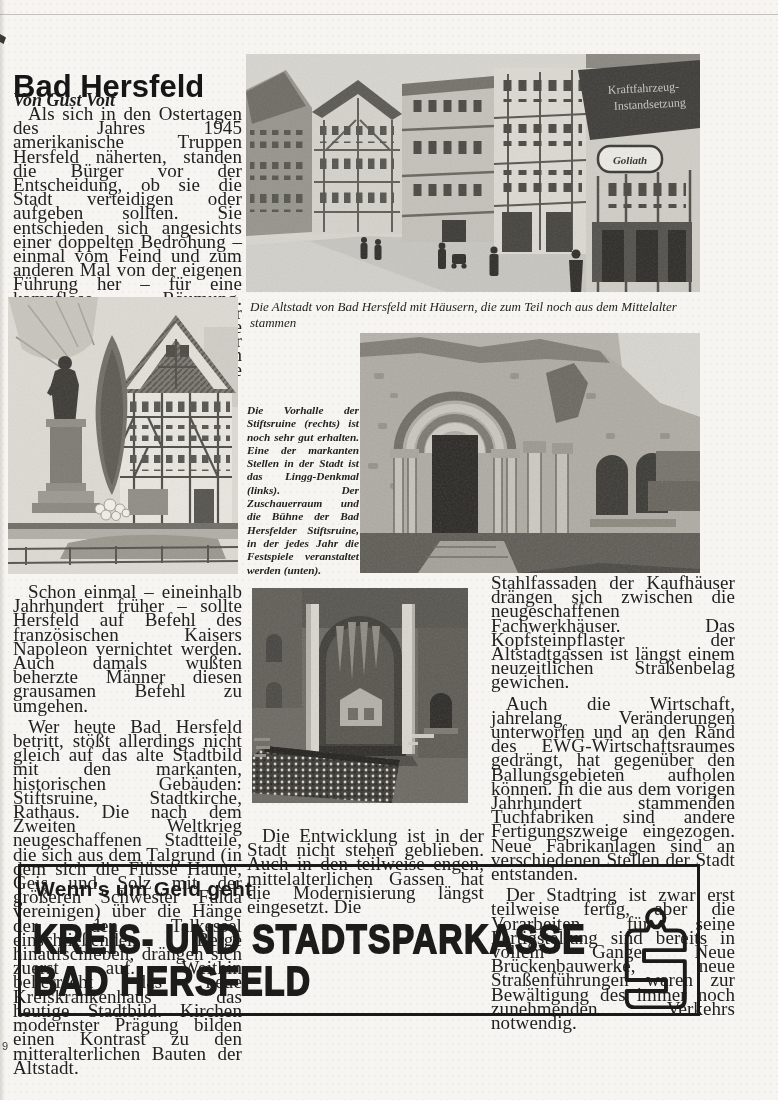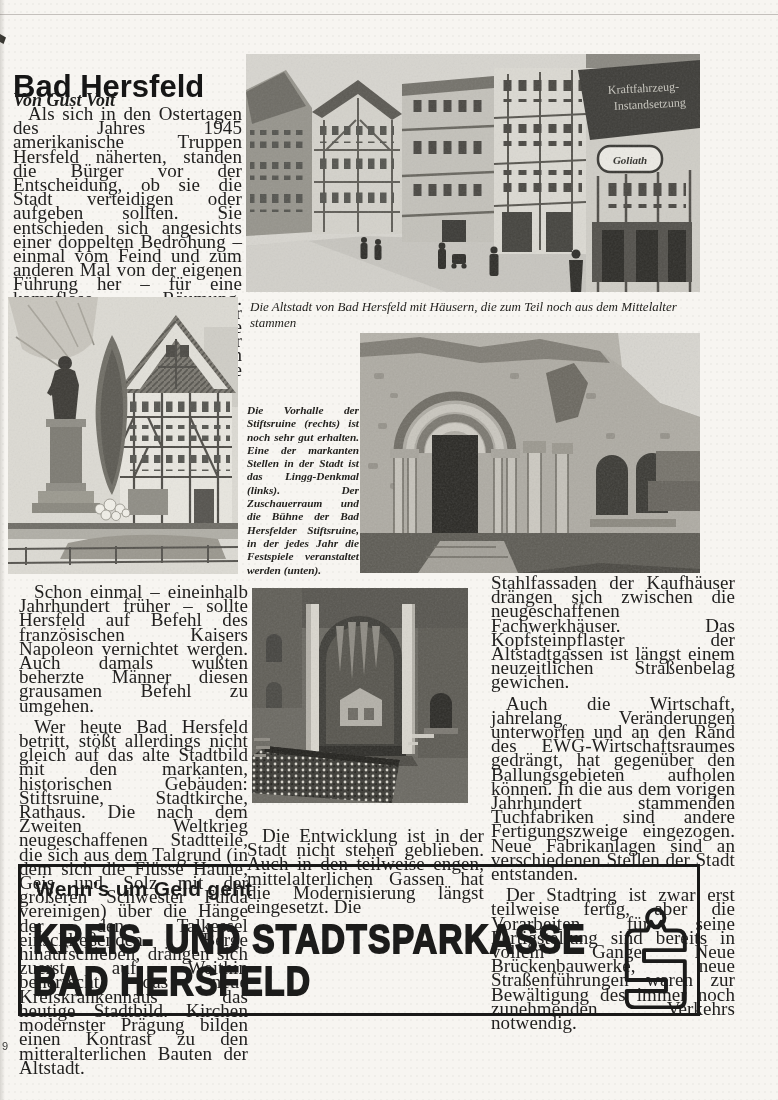--- a/index.html
+++ b/index.html
@@ -18,21 +18,21 @@
   .title{position:absolute;left:13px;top:48px;font-family:"Liberation Sans",sans-serif;
     font-weight:bold;font-size:31px;color:#161616;letter-spacing:0;}
   .byline{position:absolute;left:13px;top:90px;font-style:italic;font-weight:600;
     font-size:18px;color:#1d1d1c;}
   .col{position:absolute;text-align:justify;font-size:19px;line-height:14.2px;
     letter-spacing:0.1px;hyphens:auto;}
   .col p{margin:0;}
   .col p.ind{text-indent:15px;}
   .col p + p{margin-top:7px;}
   .col-intro{left:13px;top:107px;width:229px;}
-  .col-left-lower{left:19px;top:585px;width:229px;}
+  .col-left-lower{left:13px;top:585px;width:229px;}
   .col-mid-lower{left:247px;top:829px;width:237px;}
   .col-right{left:491px;top:576px;width:244px;}
   .caption-top{position:absolute;left:250px;top:299px;width:456px;font-style:italic;
     font-size:13px;color:#23221f;}
   .caption-side{position:absolute;left:247px;top:404px;width:112px;font-style:italic;
     font-size:11.3px;line-height:13.3px;text-align:justify;color:#23221f;font-weight:bold;}
   figure{margin:0;padding:0;position:absolute;}
   figure svg{display:block;width:100%;height:100%;}
   .ph1{left:246px;top:54px;width:454px;height:238px;}
   .ph2{left:8px;top:297px;width:230px;height:277px;}

